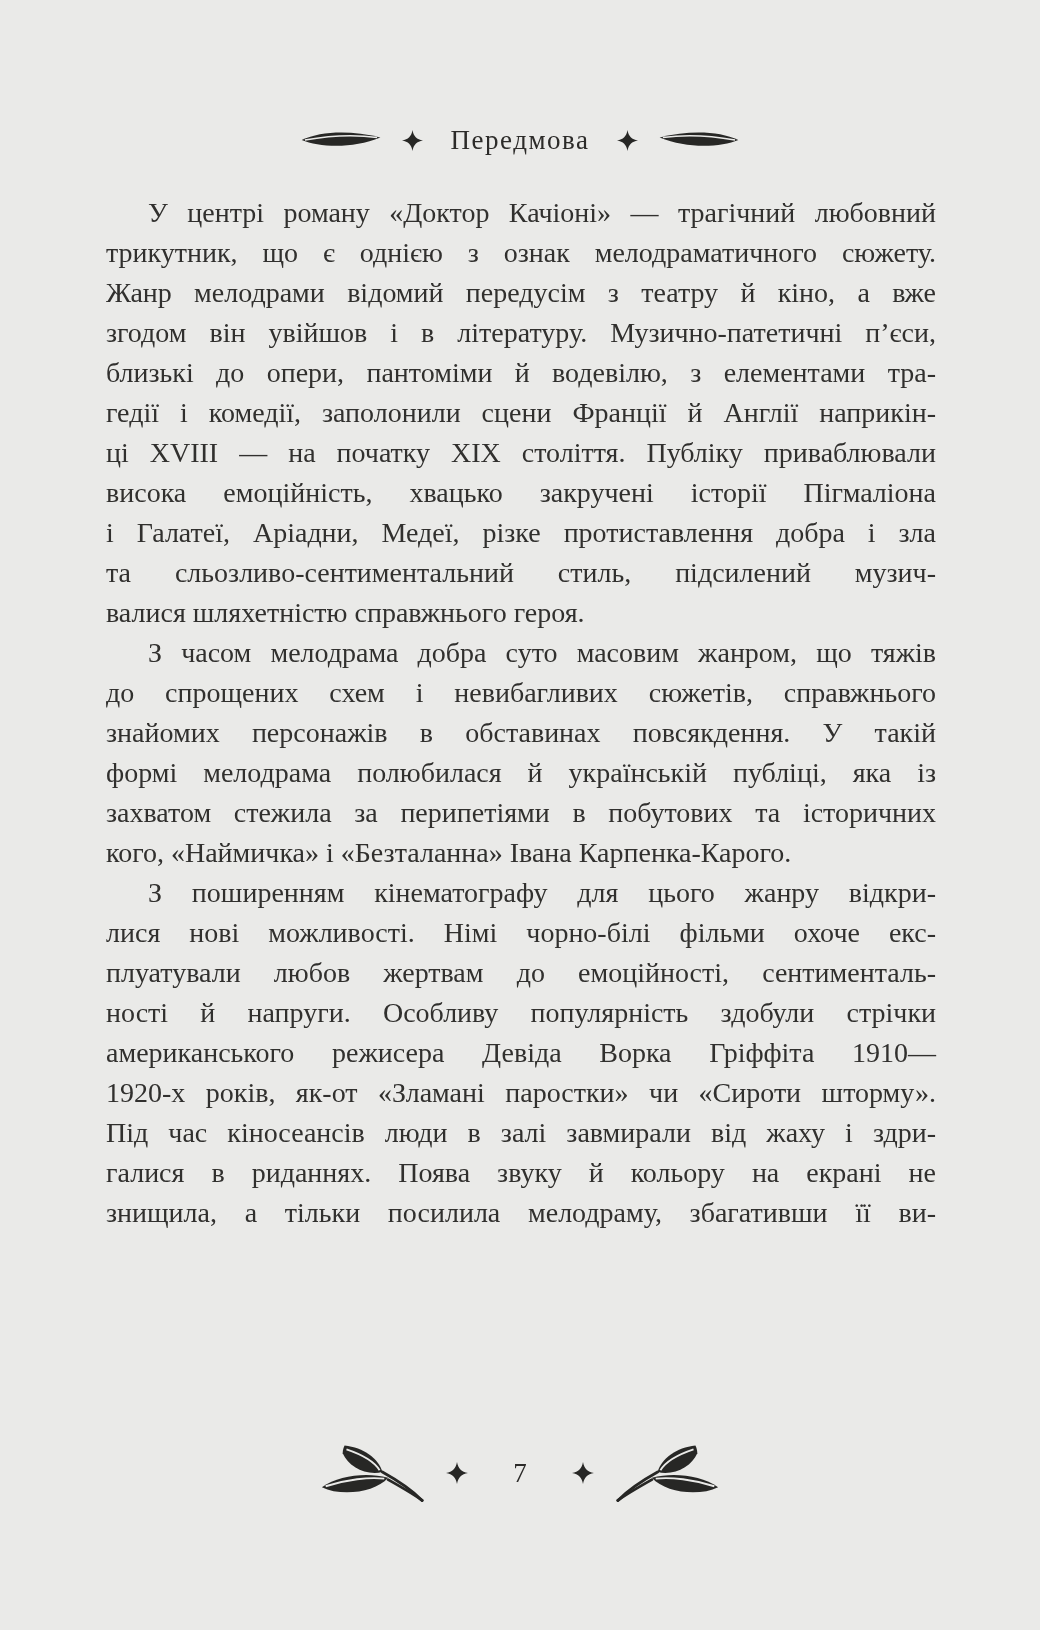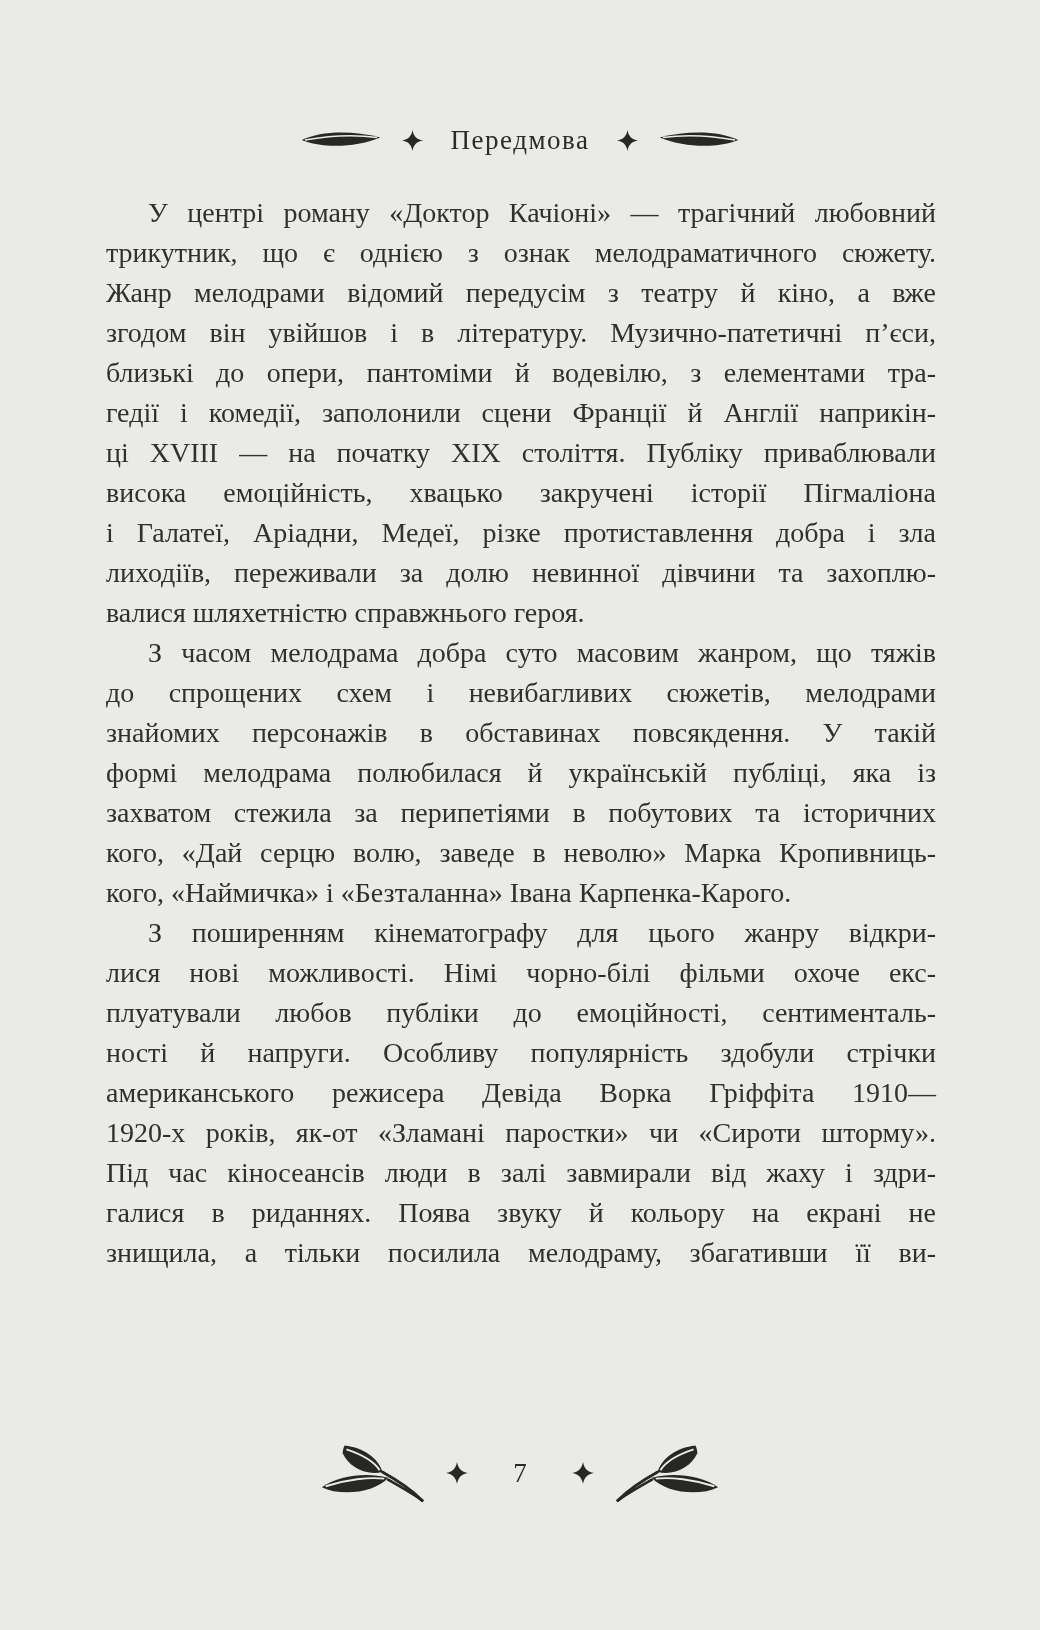--- a/index.html
+++ b/index.html
@@ -119,36 +119,35 @@
     <div class="paragraph">
         <div class="line">У центрі роману «Доктор Качіоні» — трагічний любовний</div>
         <div class="line">трикутник, що є однією з ознак мелодраматичного сюжету.</div>
         <div class="line">Жанр мелодрами відомий передусім з театру й кіно, а вже</div>
         <div class="line">згодом він увійшов і в літературу. Музично-патетичні п’єси,</div>
         <div class="line">близькі до опери, пантоміми й водевілю, з елементами тра-</div>
         <div class="line">гедії і комедії, заполонили сцени Франції й Англії наприкін-</div>
         <div class="line">ці XVIII — на початку XIX століття. Публіку приваблювали</div>
         <div class="line">висока емоційність, хвацько закручені історії Пігмаліона</div>
         <div class="line">і Галатеї, Аріадни, Медеї, різке протиставлення добра і зла</div>
-        <div class="line">лиходіїв, переживали за долю невинної дівчини та захоплю-</div>
+        <div class="line">та сльозливо-сентиментальний стиль, підсилений музич-</div>
         <div class="line last">валися шляхетністю справжнього героя.</div>
       </div>
     <div class="paragraph">
         <div class="line">З часом мелодрама добра суто масовим жанром, що тяжів</div>
-        <div class="line">до спрощених схем і невибагливих сюжетів, мелодрами</div>
+        <div class="line">до спрощених схем і невибагливих сюжетів, справжнього</div>
         <div class="line">знайомих персонажів в обставинах повсякдення. У такій</div>
         <div class="line">формі мелодрама полюбилася й українській публіці, яка із</div>
         <div class="line">захватом стежила за перипетіями в побутових та історичних</div>
-        <div class="line">кого, «Дай серцю волю, заведе в неволю» Марка Кропивниць-</div>
         <div class="line last">кого, «Наймичка» і «Безталанна» Івана Карпенка-Карого.</div>
       </div>
     <div class="paragraph">
         <div class="line">З поширенням кінематографу для цього жанру відкри-</div>
         <div class="line">лися нові можливості. Німі чорно-білі фільми охоче екс-</div>
-        <div class="line">плуатували любов публіки до емоційності, сентименталь-</div>
+        <div class="line">плуатували любов жертвам до емоційності, сентименталь-</div>
         <div class="line">ності й напруги. Особливу популярність здобули стрічки</div>
         <div class="line">американського режисера Девіда Ворка Гріффіта 1910—</div>
         <div class="line">1920-х років, як-от «Зламані паростки» чи «Сироти шторму».</div>
         <div class="line">Під час кіносеансів люди в залі завмирали від жаху і здри-</div>
         <div class="line">галися в риданнях. Поява звуку й кольору на екрані не</div>
         <div class="line">знищила, а тільки посилила мелодраму, збагативши її ви-</div>
       </div>
   </div>
 
   <div class="page-footer">

